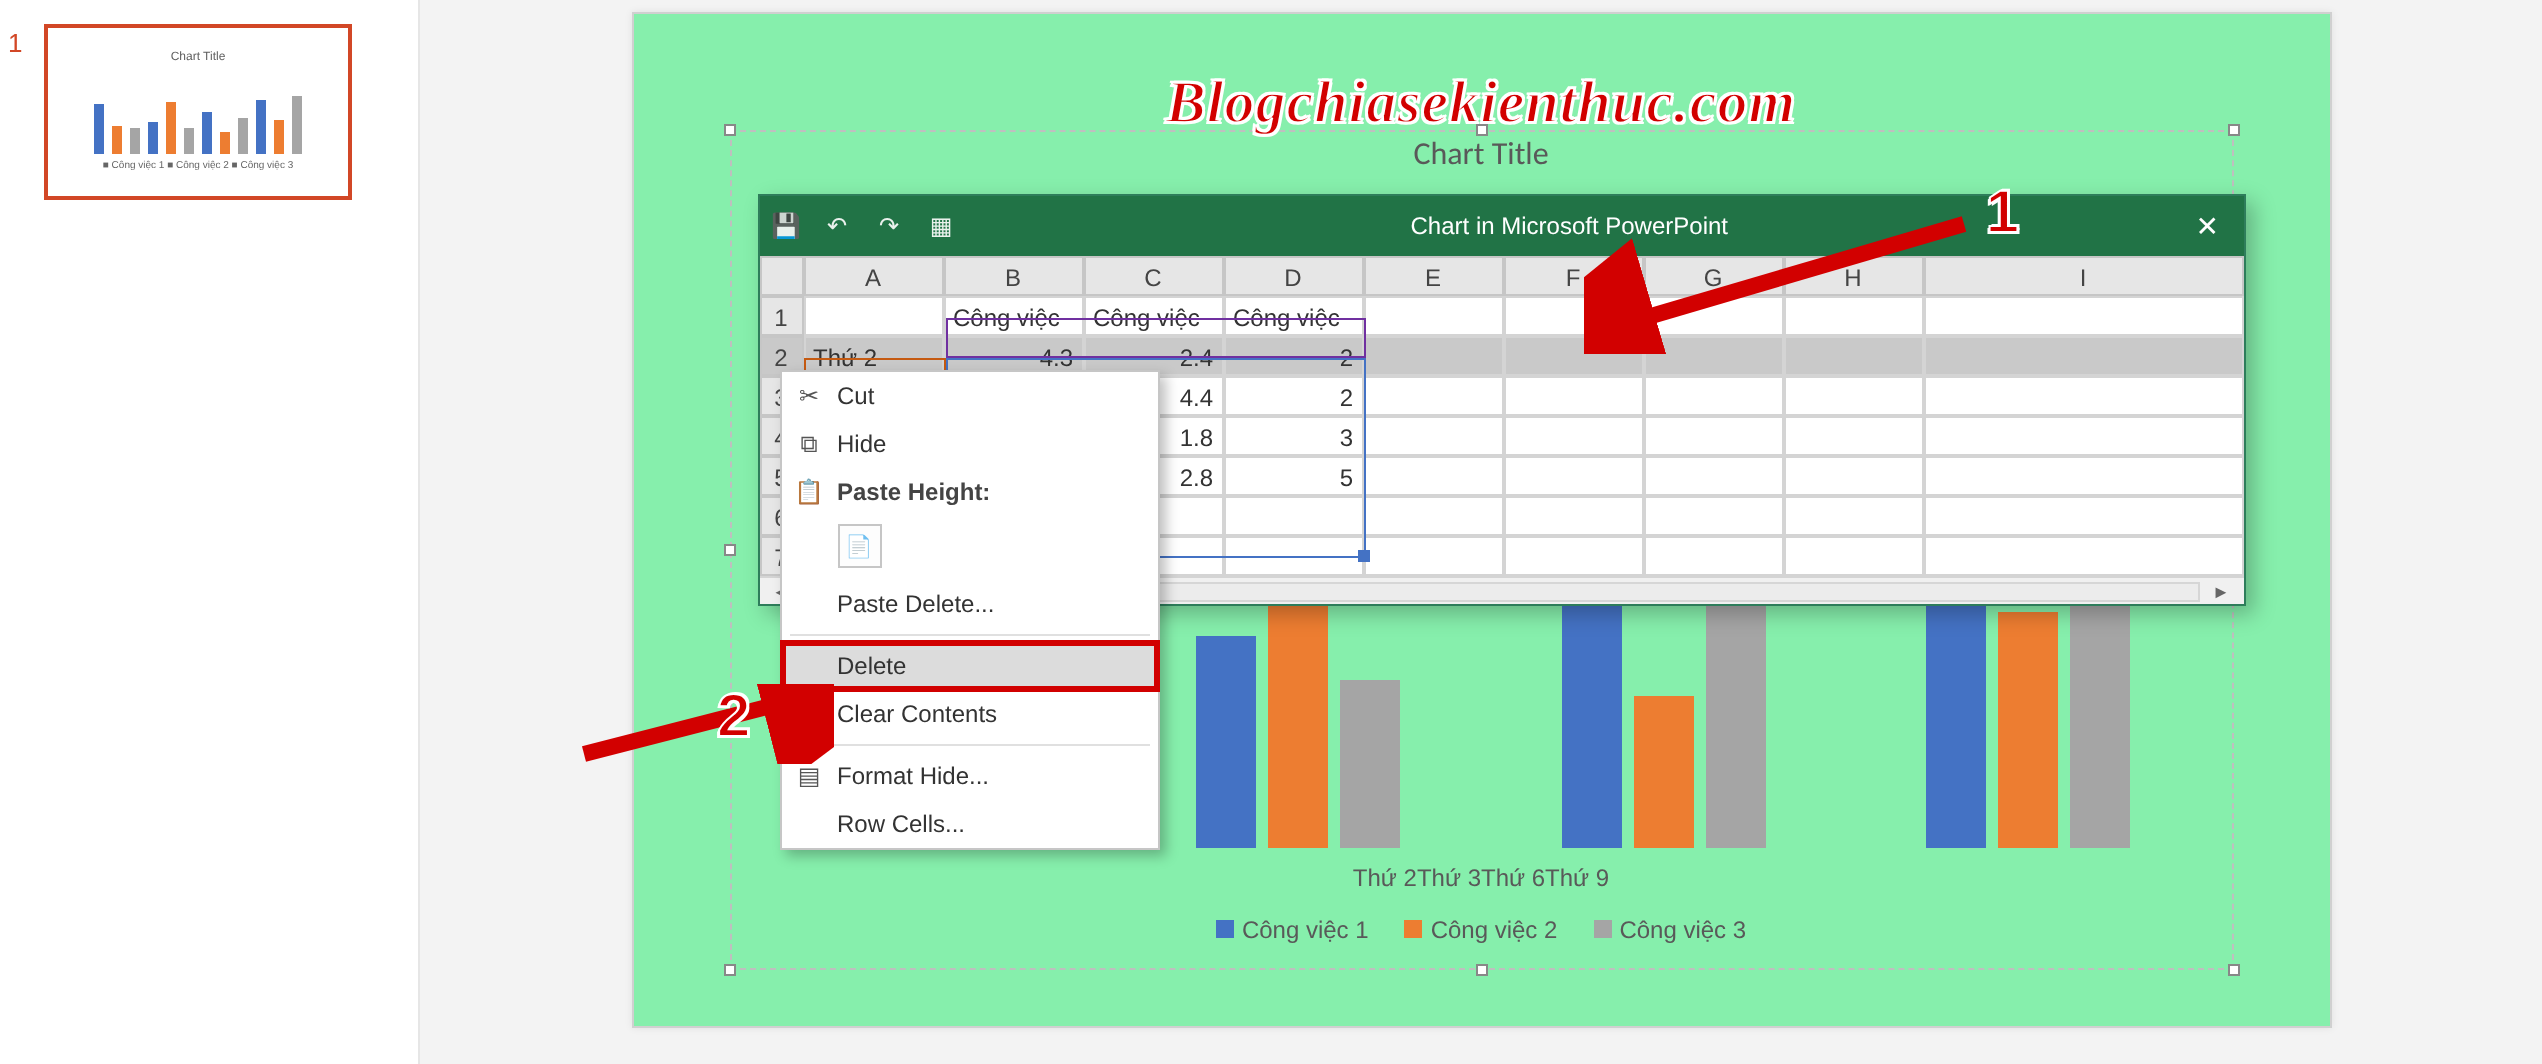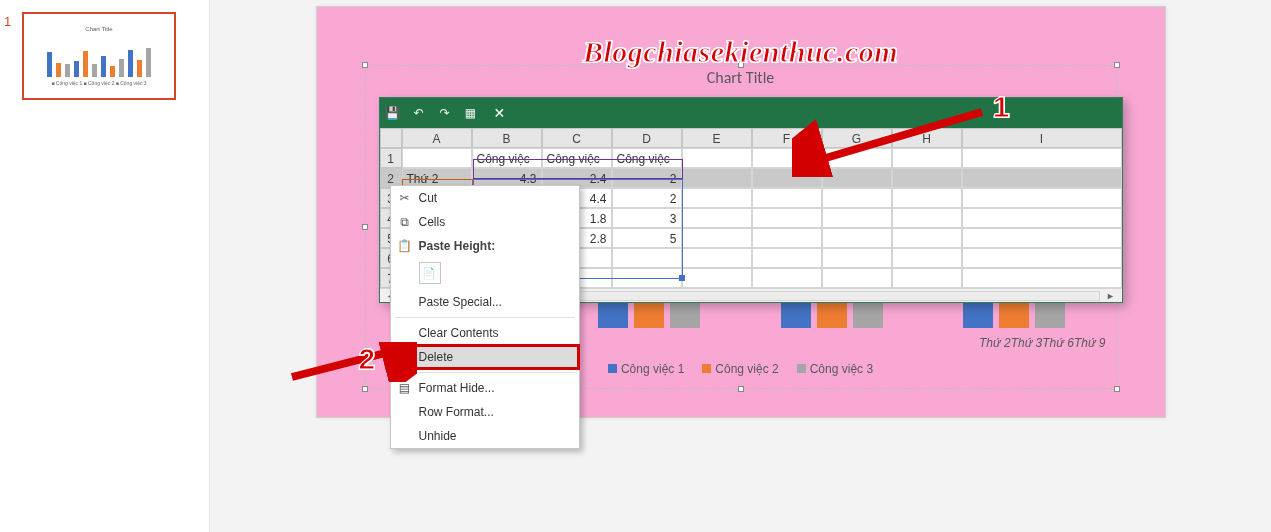--- a/index.html
+++ b/index.html
@@ -61,25 +61,25 @@
   
   .editor {
     flex: 1;
     position: relative;
     background: #f3f3f3;
     display: flex;
     justify-content: center;
     padding-top: 6px;
   }
   .slide {
-    background: #f9a8d4;
+    background: #86efac;
     border: 1px solid #d0d0d0;
     box-shadow: 0 0 4px rgba(0,0,0,.08);
     width: 850px;
-    height: 412px;
+    height: 508px;
     position: relative;
   }
   .chart-placeholder {
     position: absolute;
     left: 48px; top: 58px; right: 48px; bottom: 28px;
     border: 1px dashed #bfbfbf;
   }
   .chart-handle { position:absolute; width:6px; height:6px; background:#fff; border:1px solid #888; }
   .chart-title {
     text-align:center;
@@ -90,21 +90,21 @@
   }
   .chart-body {
     position:absolute; left:10px; right:10px; bottom:60px; top:40px;
     display:flex; align-items:flex-end; justify-content:space-around;
   }
   .grp { display:flex; align-items:flex-end; gap:6px; }
   .bar { width:30px; }
   .bb { background:#4472c4; }
   .bo { background:#ed7d31; }
   .bg { background:#a5a5a5; }
-  .xlabels { position:absolute; left:10px; right:10px; bottom:38px; display:flex; justify-content:flex-end; color:#595959; font-size:12px;font-style:italic; }
+  .xlabels { position:absolute; left:10px; right:10px; bottom:38px; display:flex; justify-content:center; color:#595959; font-size:12px; }
   .legend {
     position:absolute; bottom:12px; left:0; right:0;
     display:flex; justify-content:center; gap:18px;
     color:#595959; font-size:12px;
   }
   .legend span::before {
     content:""; display:inline-block; width:9px; height:9px; margin-right:4px;
     background: var(--c);
   }
 
@@ -294,20 +294,21 @@
     </div>
 
     <div class="sheet-win">
       <div class="sheet-titlebar">
         <div class="qat">
           <span class="qat-ico">💾</span>
           <span class="qat-ico">↶</span>
           <span class="qat-ico">↷</span>
           <span class="qat-ico">▦</span>
         </div>
+        <div class="win-title">Chart in Microsoft PowerPoint</div>
         <div class="win-close">✕</div>
       </div>
 
       <div class="sheet-body">
         <div class="hdr-row">
           <div class="selectall"></div>
           <div class="col-hdr">A</div>
           <div class="col-hdr">B</div>
           <div class="col-hdr">C</div>
           <div class="col-hdr">D</div>
@@ -415,49 +416,46 @@
       </div>
     </div>
 
     <div class="ctx">
       <div class="ctx-item">
         <span class="ctx-ico">✂</span>
         <span class="ctx-label">Cut</span>
       </div>
       <div class="ctx-item">
         <span class="ctx-ico">⧉</span>
-        <span class="ctx-label">Cells</span>
+        <span class="ctx-label">Hide</span>
       </div>
       <div class="ctx-item ctx-heading">
         <span class="ctx-ico">📋</span>
         <span class="ctx-label">Paste Height:</span>
       </div>
       <div class="paste-icons">
         <span>📄</span>
       </div>
       <div class="ctx-item">
-        <span class="ctx-label">Paste Special...</span>
+        <span class="ctx-label">Paste Delete...</span>
       </div>
       <div class="ctx-sep"></div>
-      <div class="ctx-item">
-        <span class="ctx-label">Clear Contents</span>
-      </div>
       <div class="ctx-item hl">
         <span class="ctx-label">Delete</span>
       </div>
+      <div class="ctx-item">
+        <span class="ctx-label">Clear Contents</span>
+      </div>
       <div class="ctx-sep"></div>
       <div class="ctx-item">
         <span class="ctx-ico">▤</span>
         <span class="ctx-label">Format Hide...</span>
       </div>
       <div class="ctx-item">
-        <span class="ctx-label">Row Format...</span>
-      </div>
-      <div class="ctx-item">
-        <span class="ctx-label">Unhide</span>
+        <span class="ctx-label">Row Cells...</span>
       </div>
     </div>
 
     <div class="step-badge" style="top:83px; right:155px;">1</div>
     <div class="step-badge" style="top:335px; left:42px;">2</div>
 
     <svg class="arrow" style="top:100px; left:475px;" width="200" height="70">
       <defs>
           <marker id="ah1" markerWidth="12" markerHeight="12" refX="2" refY="5" orient="auto">
             <path d="M0,0 L0,10 L12,5 z" fill="#d20000"></path>

